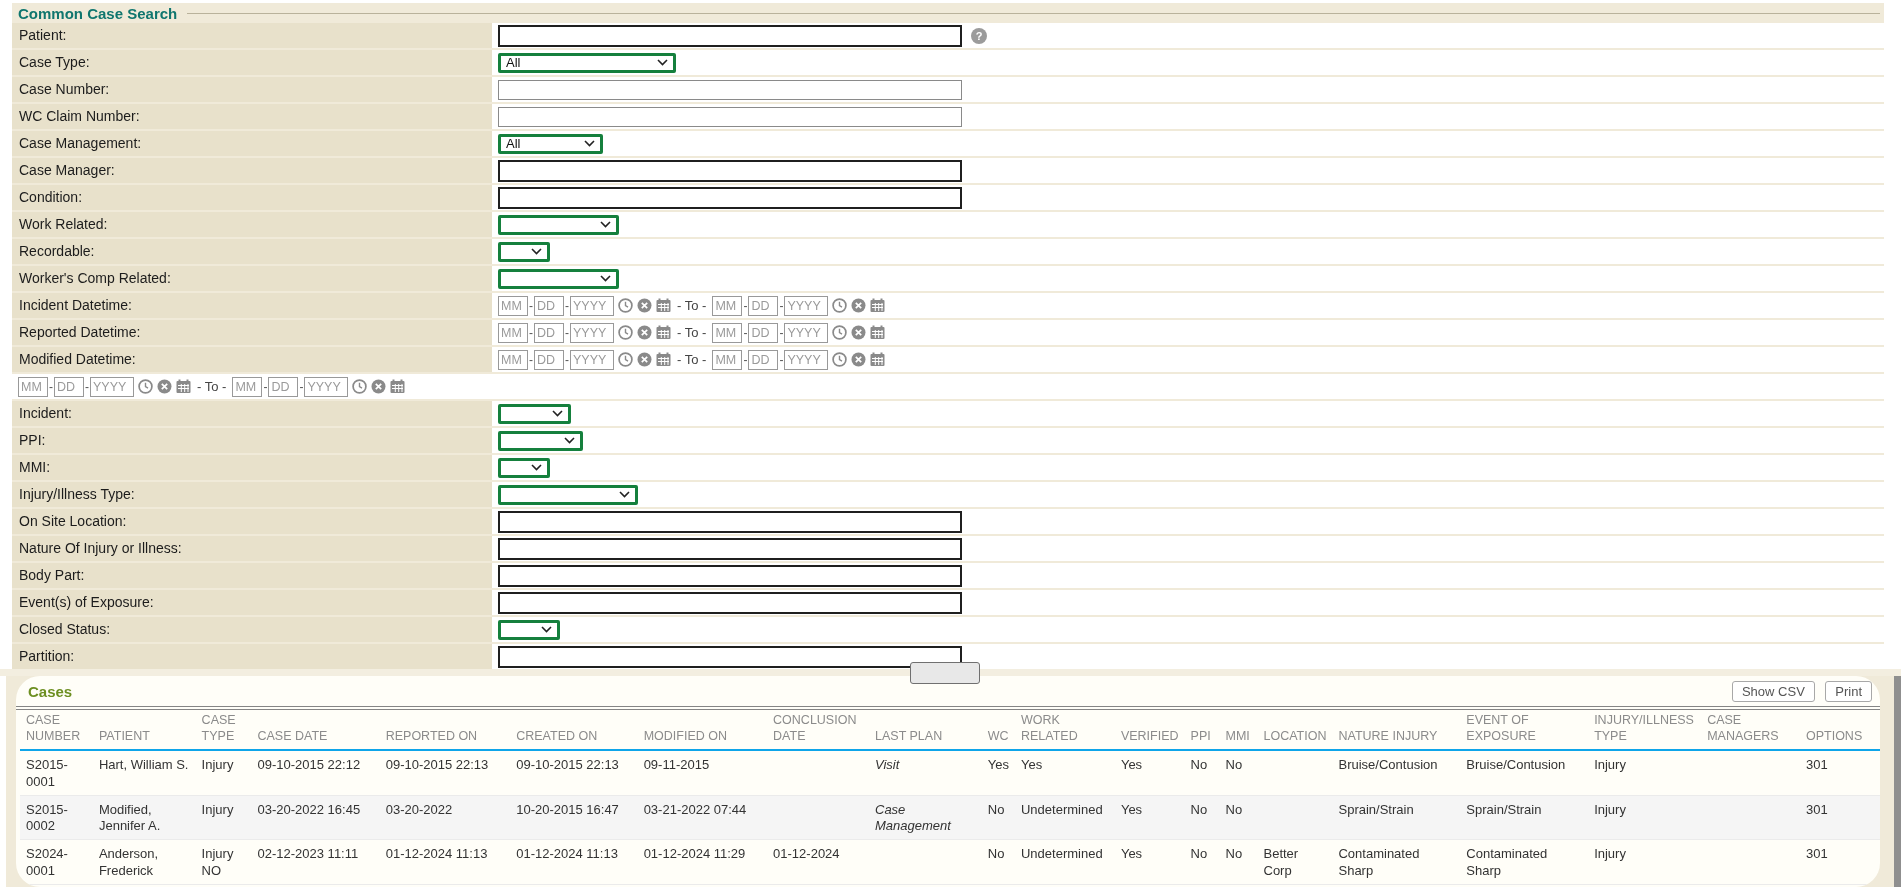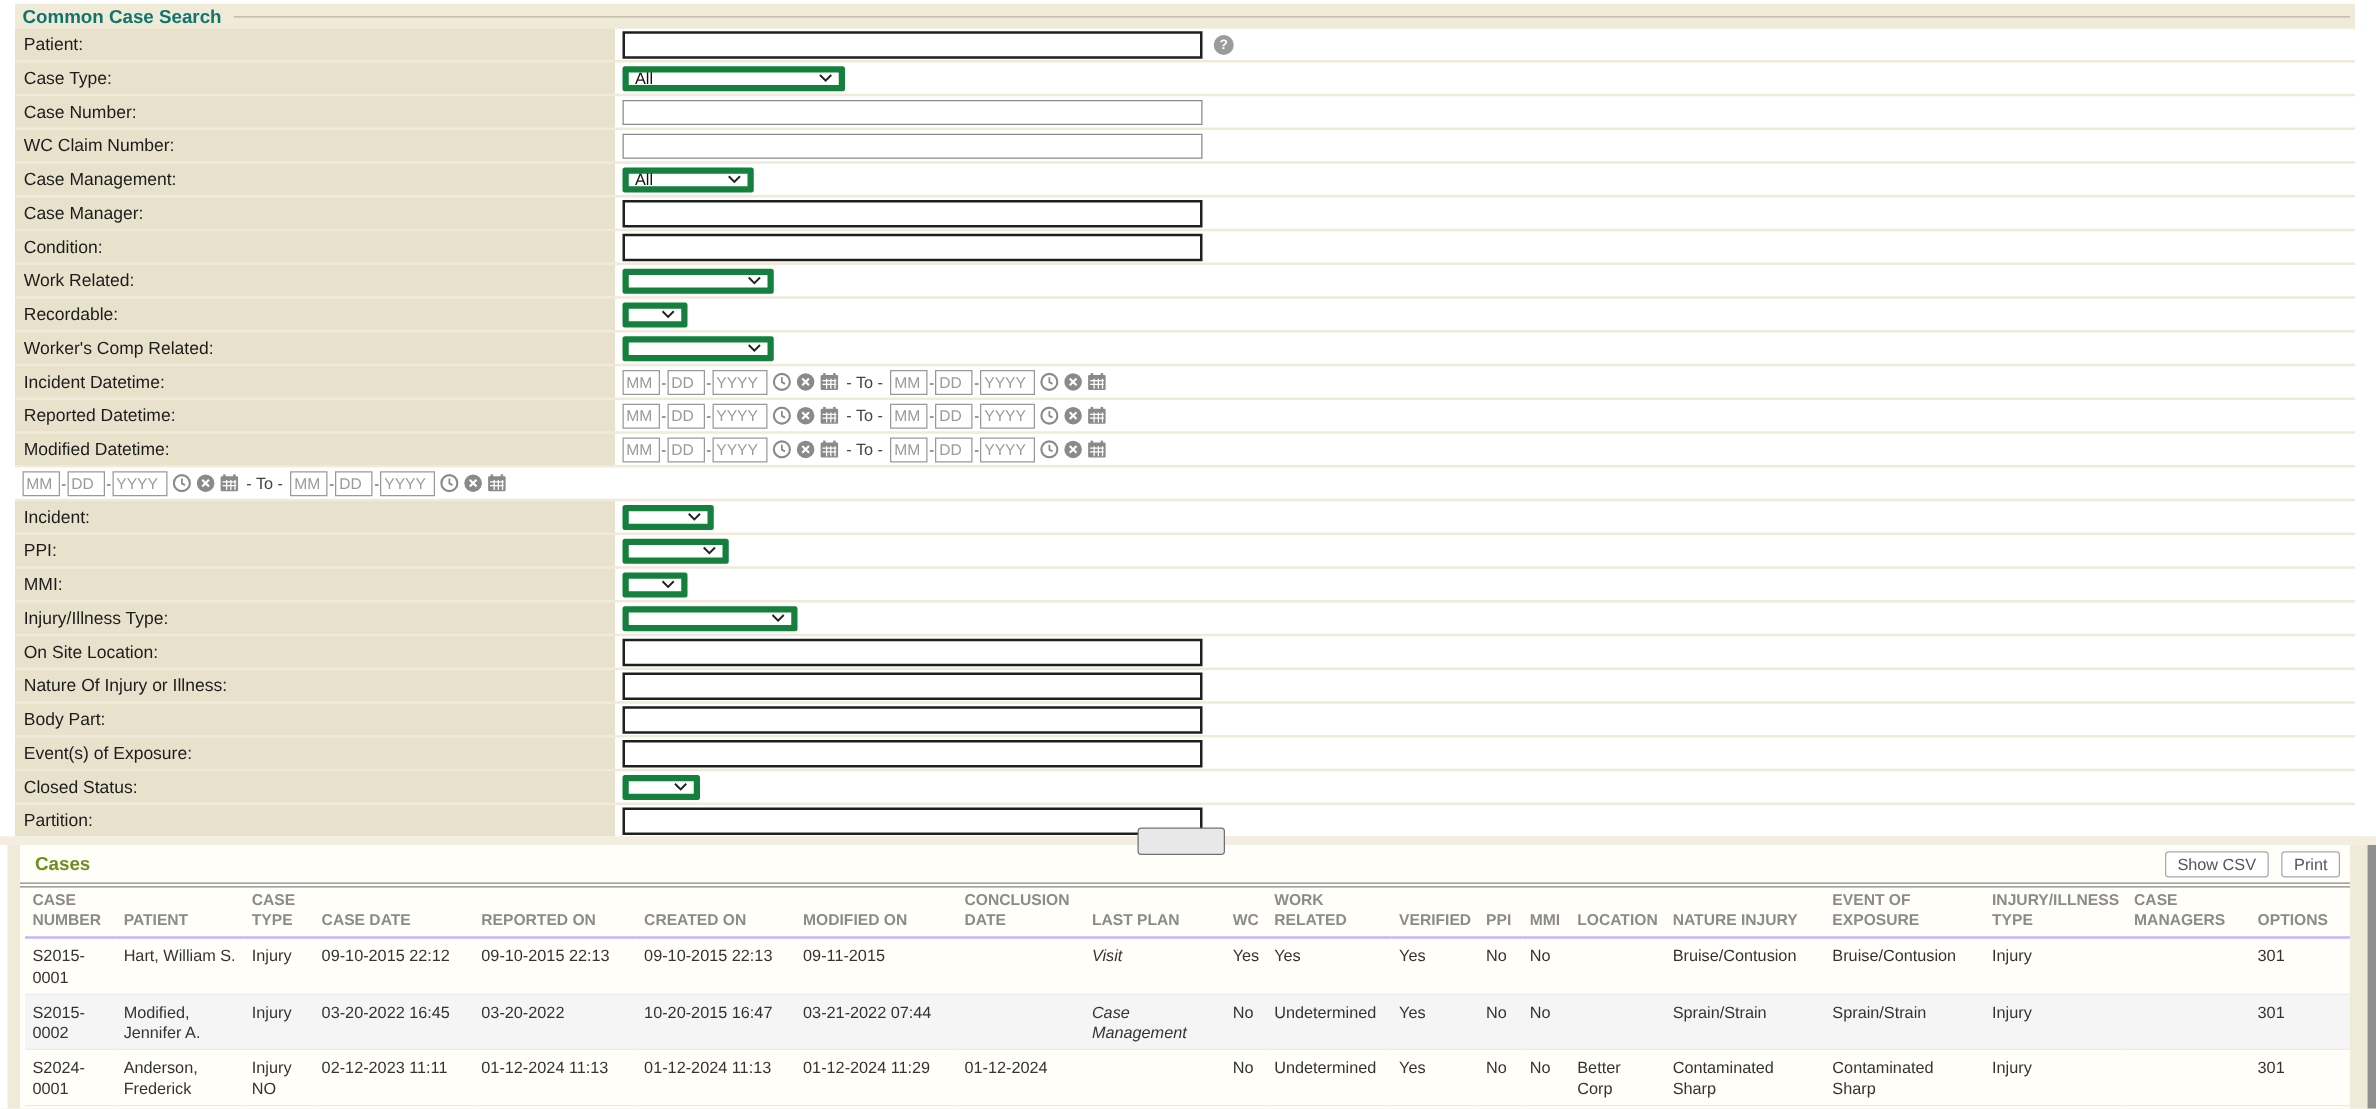--- a/index.html
+++ b/index.html
@@ -16,21 +16,21 @@
   .form-row{display:flex;height:25px;margin-bottom:2px;}
   .row-label{width:480px;flex:0 0 480px;background:#e8e1cb;font-size:14px;color:#1c1c1c;
              line-height:25px;padding-left:7px;box-sizing:border-box;}
   .row-input{flex:1;background:#ffffff;display:flex;align-items:center;padding-left:6px;}
 
   input{font-family:"Liberation Sans", sans-serif;}
   .txt{height:16px;font-size:13px;padding:1px 4px;background:#fff;}
   .txt.dark{border:2px solid #1f1f1f;width:452px;}
   .txt.light{border:1px solid #8a8a8a;width:454px;}
 
-  .sel{height:20px;background:#fff;border:5px solid #15803d;border-radius:2px;
+  .sel{height:20px;background:#fff;border:3px solid #15803d;border-radius:2px;
        display:flex;align-items:center;justify-content:space-between;
        font-size:13px;color:#111;padding:0 5px;box-sizing:border-box;cursor:default;}
   .sel .chev{flex:0 0 auto;margin-left:6px;}
 
   .dt{height:16px;width:24px;font-size:12.5px;border:1px solid #999;padding:1px 2px;color:#333;}
   .dt::placeholder{color:#9a9a9a;}
   .dt.yyyy{width:38px;}
   .dash{color:#555;font-size:12px;margin:0 1px;}
   .dticon{display:inline-flex;margin-left:4px;line-height:0;cursor:pointer;}
   .to-label{color:#444;font-size:13px;margin:0 6px;white-space:nowrap;}
@@ -38,31 +38,31 @@
   .help{display:inline-flex;align-items:center;justify-content:center;margin-left:9px;
         width:16px;height:16px;border-radius:50%;background:#9b9b9b;color:#fff;
         font-size:11px;font-weight:bold;cursor:pointer;}
 
   .peek-button{position:absolute;left:910px;top:662px;width:68px;height:20px;
                background:#e8e8e8;border:1px solid #707070;border-radius:3px;z-index:3;}
   .peek-mask{position:absolute;left:0;top:669px;width:1901px;height:7px;background:#f3eee0;z-index:2;}
 
   
   .cases-section{position:absolute;left:6px;top:676px;width:1888px;height:211px;background:#f0ead9;}
-  .cases-inner{position:absolute;left:10px;right:14px;top:0;bottom:0;background:#fffef8;overflow:hidden;}
+  .cases-inner{position:absolute;left:10px;right:14px;top:0;bottom:0;background:#fffef8;overflow:hidden;border-radius:24px;}
   .cases-header{display:flex;align-items:center;justify-content:space-between;
                 padding:5px 8px 4px 12px;}
   .cases-title{color:#6d8f21;font-weight:bold;font-size:15px;}
   .hdr-btn{background:#fff;border:1px solid #a8a8a8;border-radius:3px;color:#555;
            font-size:13px;padding:2px 9px;margin-left:6px;cursor:pointer;
            font-family:"Liberation Sans", sans-serif;}
   .table-wrap{border-top:4px double #858585;margin:0;}
   table{border-collapse:collapse;table-layout:fixed;font-size:13px;color:#333;margin-left:4px;}
-  th{color:#8b8b8b;font-weight:bold;text-align:left;vertical-align:bottom;
-     padding:3px 6px 5px;border-bottom:2px solid #c4b5fd;font-size:12.5px;line-height:1.25;}
+  th{color:#8b8b8b;font-weight:normal;text-align:left;vertical-align:bottom;
+     padding:3px 6px 5px;border-bottom:2px solid #0ea5e9;font-size:12.5px;line-height:1.25;}
   td{padding:6px 6px 5px;vertical-align:top;border-bottom:1px solid #ebebeb;line-height:1.25;}
   tr.alt{background:#f5f5f5;}
   td.lastplan{font-style:italic;}
 
   .scrollbar{position:absolute;right:0;top:676px;width:7px;height:211px;background:#8f8f8f;}
 </style>
 </head>
 <body>
 
 <div class="form-section">

